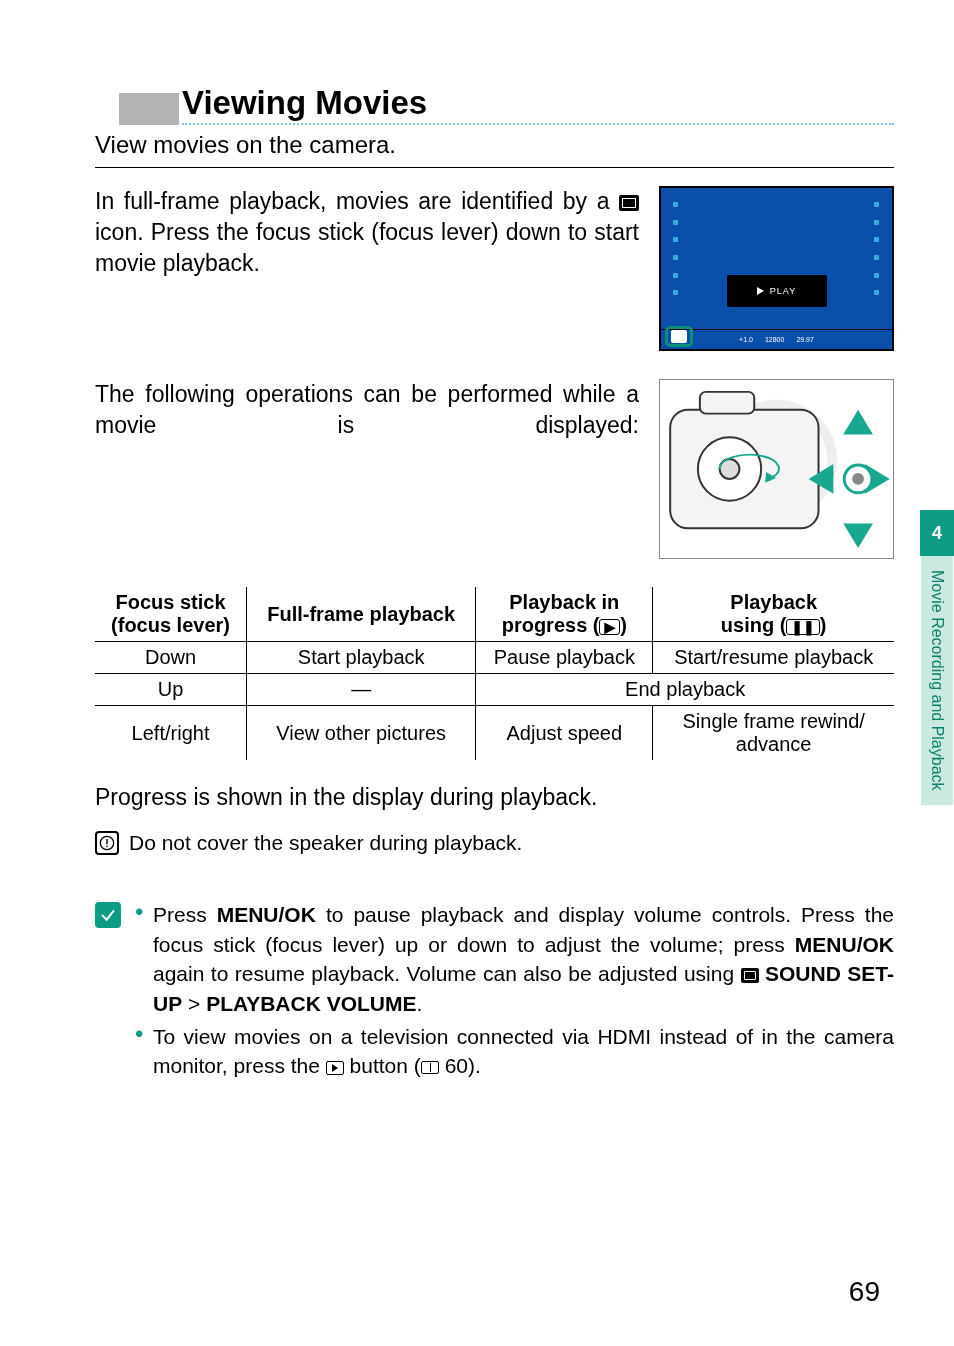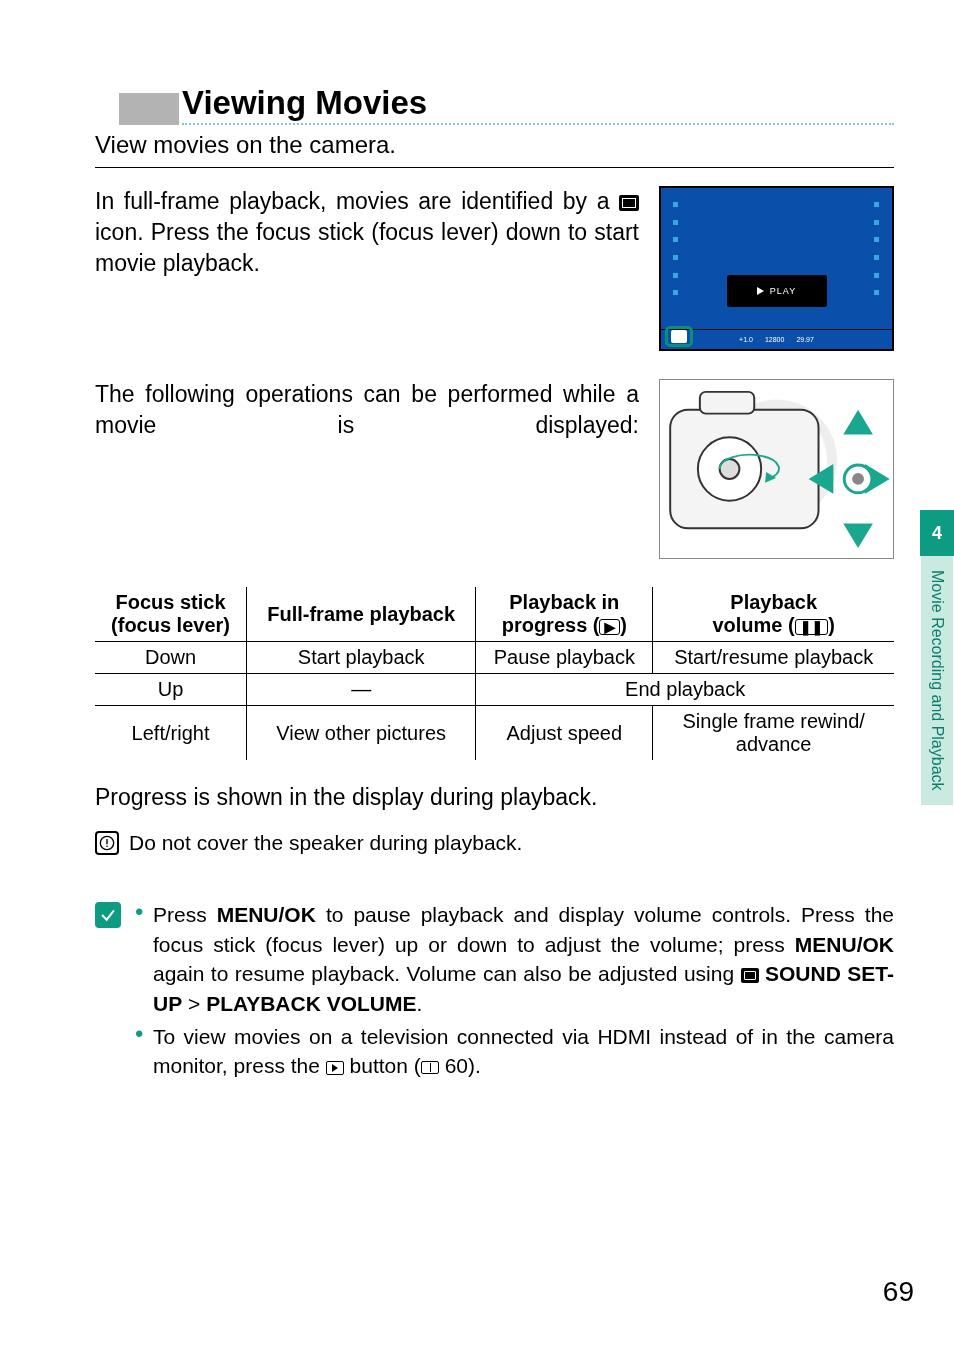--- a/index.html
+++ b/index.html
@@ -258,21 +258,21 @@
     display:flex;align-items:center;justify-content:center;
     font-size:18px;font-weight:700;
   }
   .side-tab .vtext{
     background:#c9e9e1;color:#0d7e6c;
     writing-mode:vertical-rl;
     padding:14px 7px;
     font-size:16px;
   }
   .page-num{
-    position:absolute;right:40px;bottom:38px;
+    position:absolute;right:74px;bottom:38px;
     font-size:28px;
   }
 </style>
 </head>
 <body>
 
 <div class="page">
 
   <div class="section-head">
     <div class="gray-swatch"></div>
@@ -356,21 +356,21 @@
       <th>
         <span>Focus stick</span><br><span>(focus lever)</span>
       </th>
       <th>Full-frame playback</th>
       <th>
         <span>Playback in</span><br>
         <span>progress (</span><span class="glyph-box">▶</span><span>)</span>
       </th>
       <th>
         <span>Playback</span><br>
-        <span>volume (</span><span class="glyph-box">❚❚</span><span>)</span>
+        <span>using (</span><span class="glyph-box">❚❚</span><span>)</span>
       </th>
     </tr>
     <tr>
       <td>Down</td>
       <td>Start playback</td>
       <td>Pause playback</td>
       <td>Start/resume playback</td>
     </tr>
     <tr>
       <td>Up</td>

